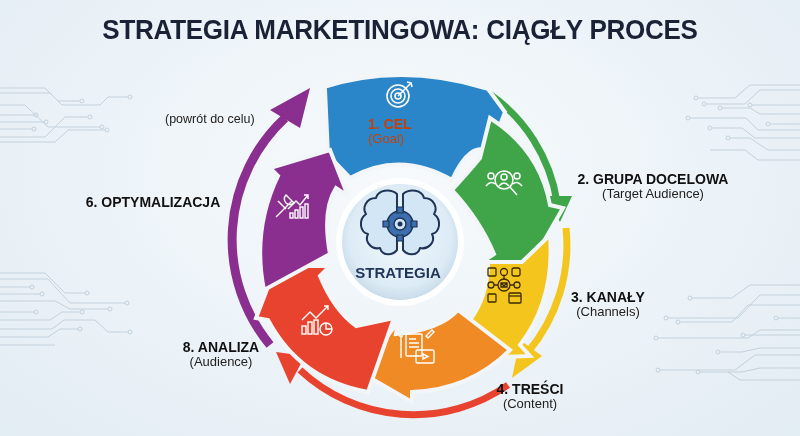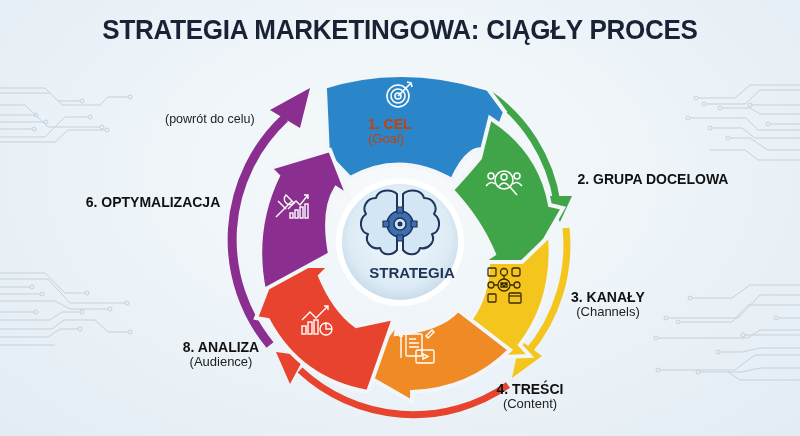--- a/index.html
+++ b/index.html
@@ -22,21 +22,21 @@
     svg.diagram { position: absolute; left: 0; top: 0; }
     .label { position: absolute; text-align: center; line-height: 1.15; white-space: nowrap; }
     .label .main { font-weight: 700; font-size: 14px; color: #111; display: block; }
     .label .sub { font-size: 13px; color: #222; display: block; }
     .ret-label { position: absolute; font-size: 12.5px; color: #222; white-space: nowrap; }
     .seg-label { position: absolute; text-align: left; color: #c2410c; line-height: 1.15; }
     .seg-label .main { font-weight: 700; font-size: 14px; display: block; }
     .seg-label .sub { font-size: 13px; display: block; }
     .center-label {
       position: absolute; font-weight: 700; font-size: 15px; color: #1f3456;
-      text-align: center; width: 120px; left: 352px; top: 264px;
+      text-align: center; width: 120px; left: 338px; top: 264px;
     }
   </style>
 </head>
 <body>
 
 <div class="title">STRATEGIA MARKETINGOWA: CIĄGŁY PROCES</div>
 
 <svg class="circuit" width="140" height="60" style="left:0;top:85px" viewBox="0 0 140 60">
   <g fill="none" stroke="#c3d1dc" stroke-width="1">
     <path d="M0 3 H45 L58 16 H80"></path>
@@ -243,20 +243,21 @@
   <span class="main">1. CEL</span>
   <span class="sub">(Goal)</span>
 </div>
 
 <div class="center-label">STRATEGIA</div>
 
 <div class="ret-label" style="left:165px;top:112px;">(powrót do celu)</div>
 
 <div class="label" style="left:573px;top:159px;width:160px;margin-top:12px;">
   <span class="main">2. GRUPA DOCELOWA</span>
+  <span class="sub">(Target Audience)</span>
 </div>
 
 <div class="label" style="left:568px;top:289px;width:80px;">
   <span class="main">3. KANAŁY</span>
   <span class="sub">(Channels)</span>
 </div>
 
 <div class="label" style="left:490px;top:381px;width:80px;">
   <span class="main">4. TREŚCI</span>
   <span class="sub">(Content)</span>

